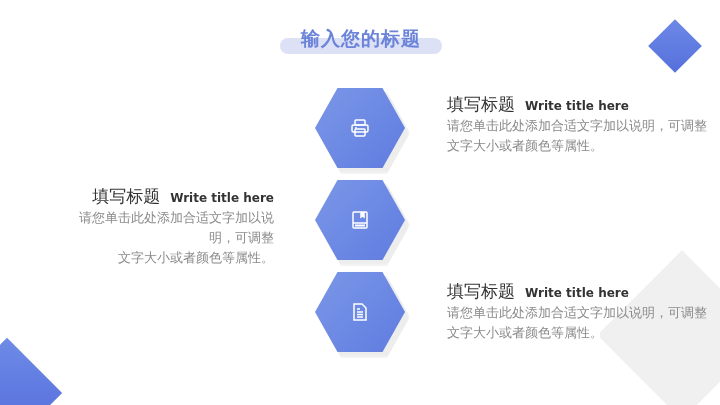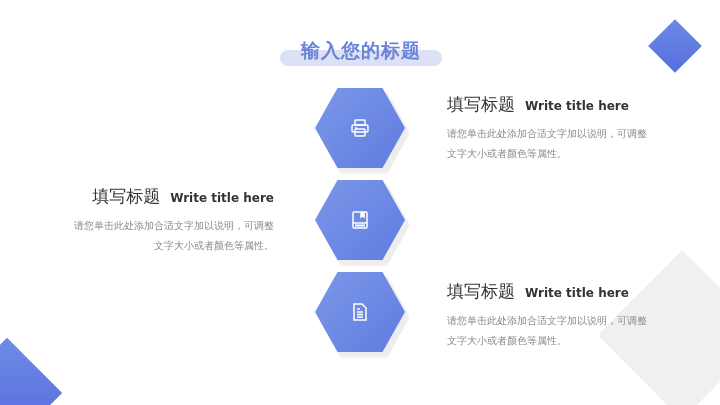--- a/index.html
+++ b/index.html
@@ -1,30 +1,30 @@
 <!DOCTYPE html>
 <html><head>
 <meta charset="utf-8">
 <style>
   html, body { margin:0; padding:0; }
   body { width:720px; height:405px; position:relative; overflow:hidden; background:#ffffff; font-family:"DejaVu Sans", sans-serif; }
   .abs { position:absolute; }
-  .title-wrap { left:278px; top:36px; width:164px; height:32px; }
+  .title-wrap { left:278px; top:24px; width:164px; height:32px; }
   .title-pill { position:absolute; left:2px; top:14px; width:162px; height:16px; border-radius:8px; background:#dde1f6; }
   .title-text { position:absolute; left:0; top:0; width:166px; text-align:center; font-size:19px; font-weight:bold; color:#6b83d9; letter-spacing:1px; line-height:28px; }
   .diamond-tr { left:656px; top:27px; width:38px; height:38px; transform:rotate(45deg); background:linear-gradient(135deg,#6d89e6,#5670dc); }
   .tri-bl { left:0; top:332px; width:80px; height:73px; overflow:hidden; }
   .tri-bl .sq { position:absolute; left:-32px; top:22px; width:78px; height:78px; transform:rotate(45deg); background:linear-gradient(135deg,#6e8be6,#5168dc); }
   .tri-br { left:600px; top:250px; width:120px; height:155px; overflow:hidden; }
   .tri-br .sq { position:absolute; left:22px; top:25px; width:120px; height:120px; transform:rotate(45deg); background:#f0f0f0; }
   .hex { width:90px; height:80px; clip-path:polygon(25% 0,75% 0,100% 50%,75% 100%,25% 100%,0 50%); background:linear-gradient(135deg,#7b97e8 0%,#5f7ce0 100%); display:flex; align-items:center; justify-content:center; }
   .hex-shadow { width:92px; height:82px; clip-path:polygon(25% 0,75% 0,100% 50%,75% 100%,25% 100%,0 50%); background:rgba(0,0,0,0.07); filter:blur(2px); }
   .block-title { font-size:17px; color:#333; white-space:nowrap; }
   .block-title .en { font-size:12px; font-weight:bold; color:#333; margin-left:10px; }
-  .block-desc { font-size:10px; color:#8a8a8a; line-height:20px; margin-top:8px; }
+  .block-desc { font-size:13px; color:#8a8a8a; line-height:20px; }
 </style>
 </head>
 <body>
 
 <div class="abs tri-br">
     <div class="sq"></div>
   </div>
 <div class="abs tri-bl">
     <div class="sq"></div>
   </div>

